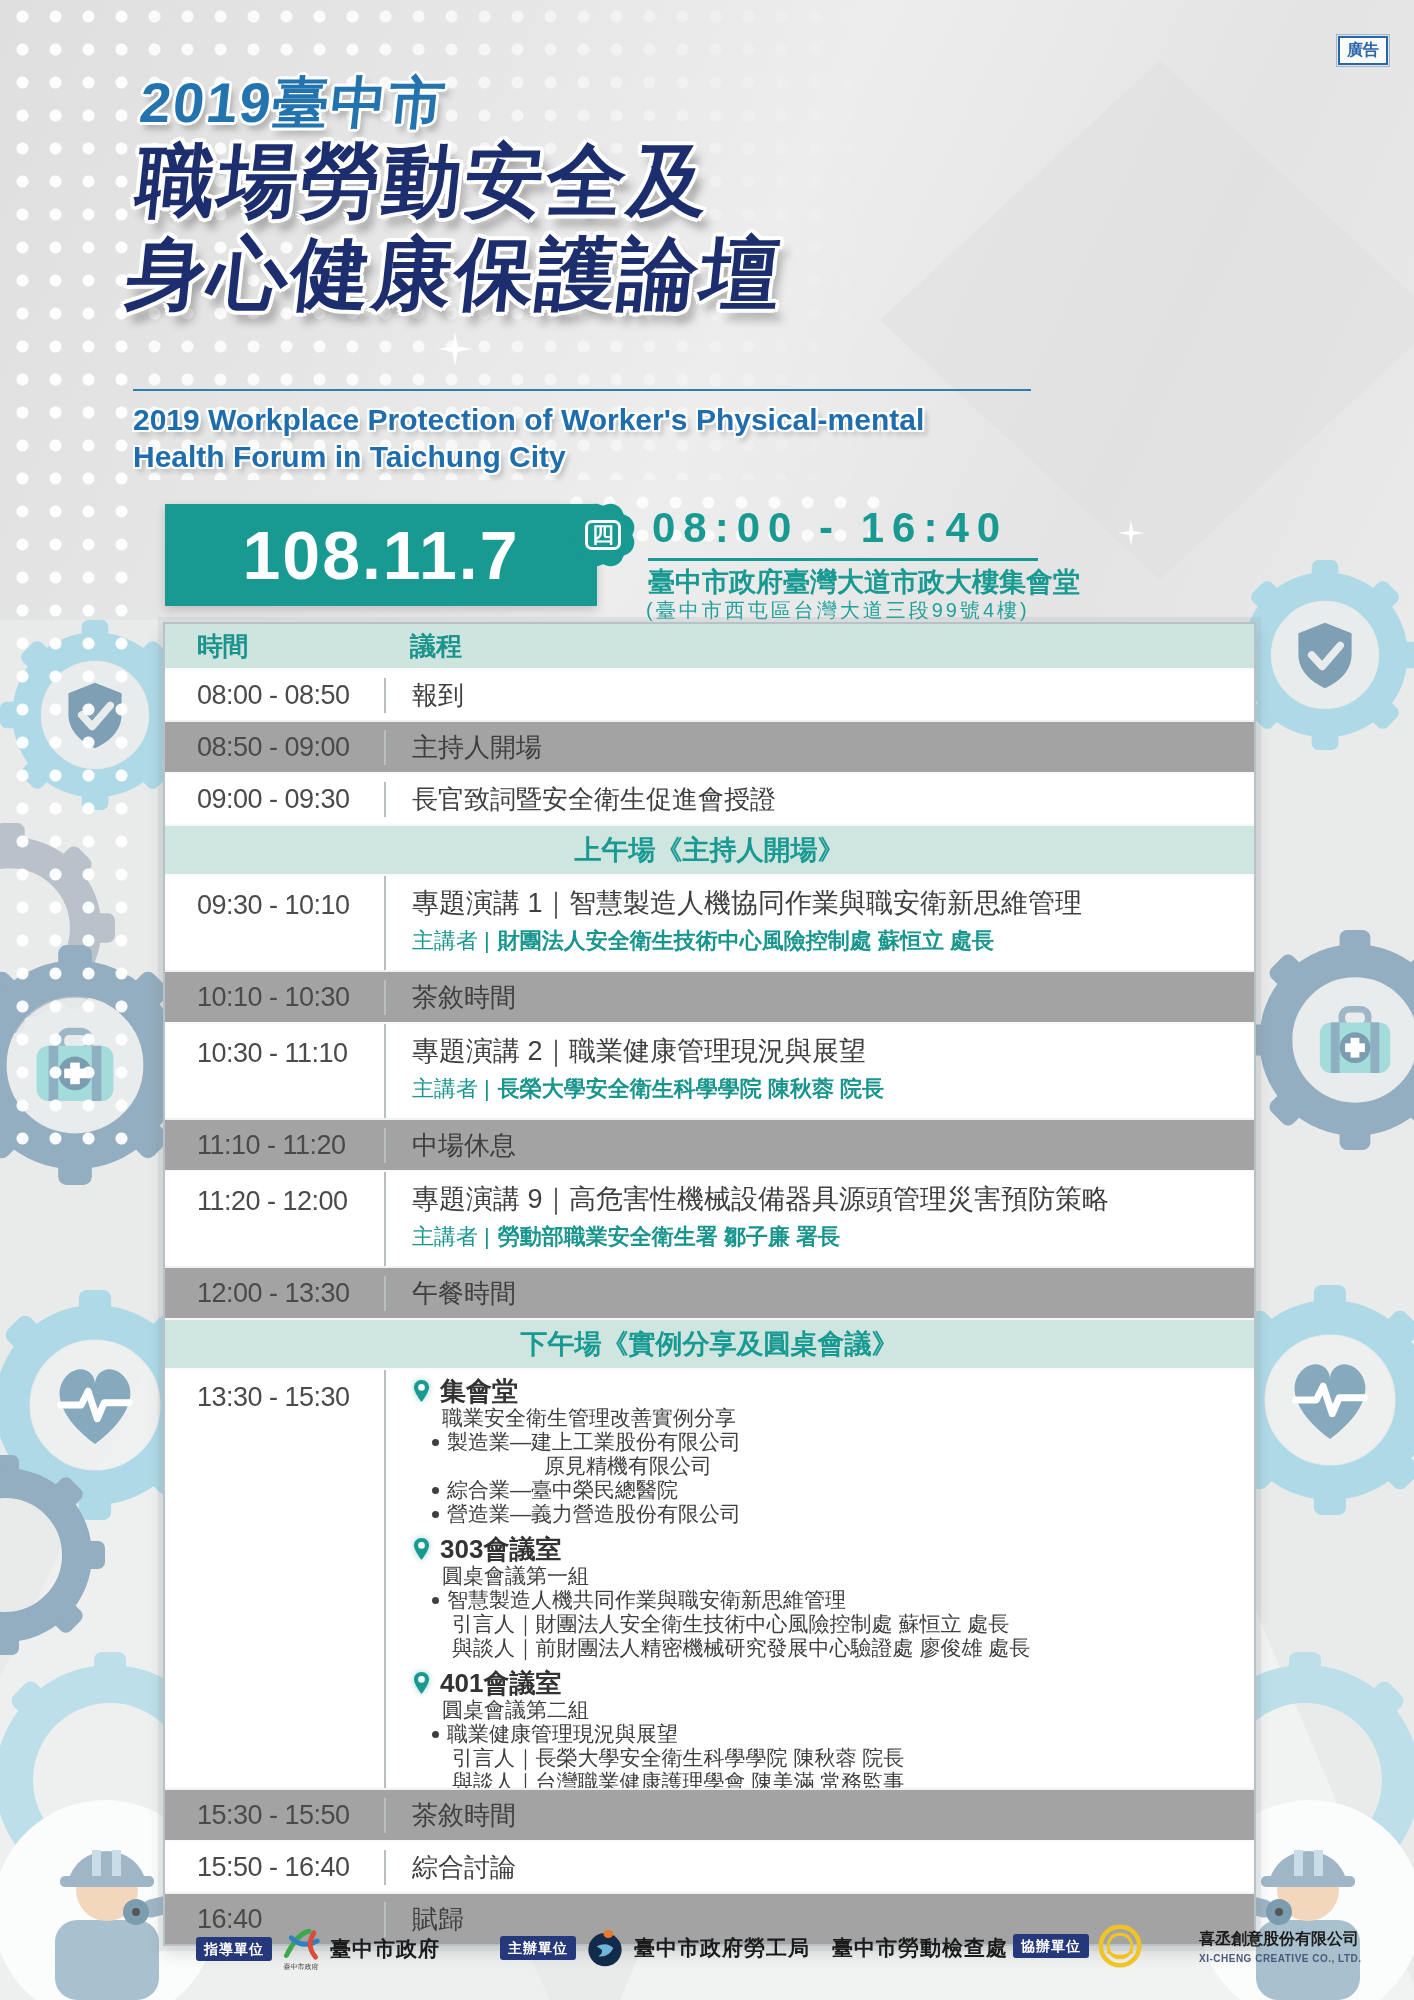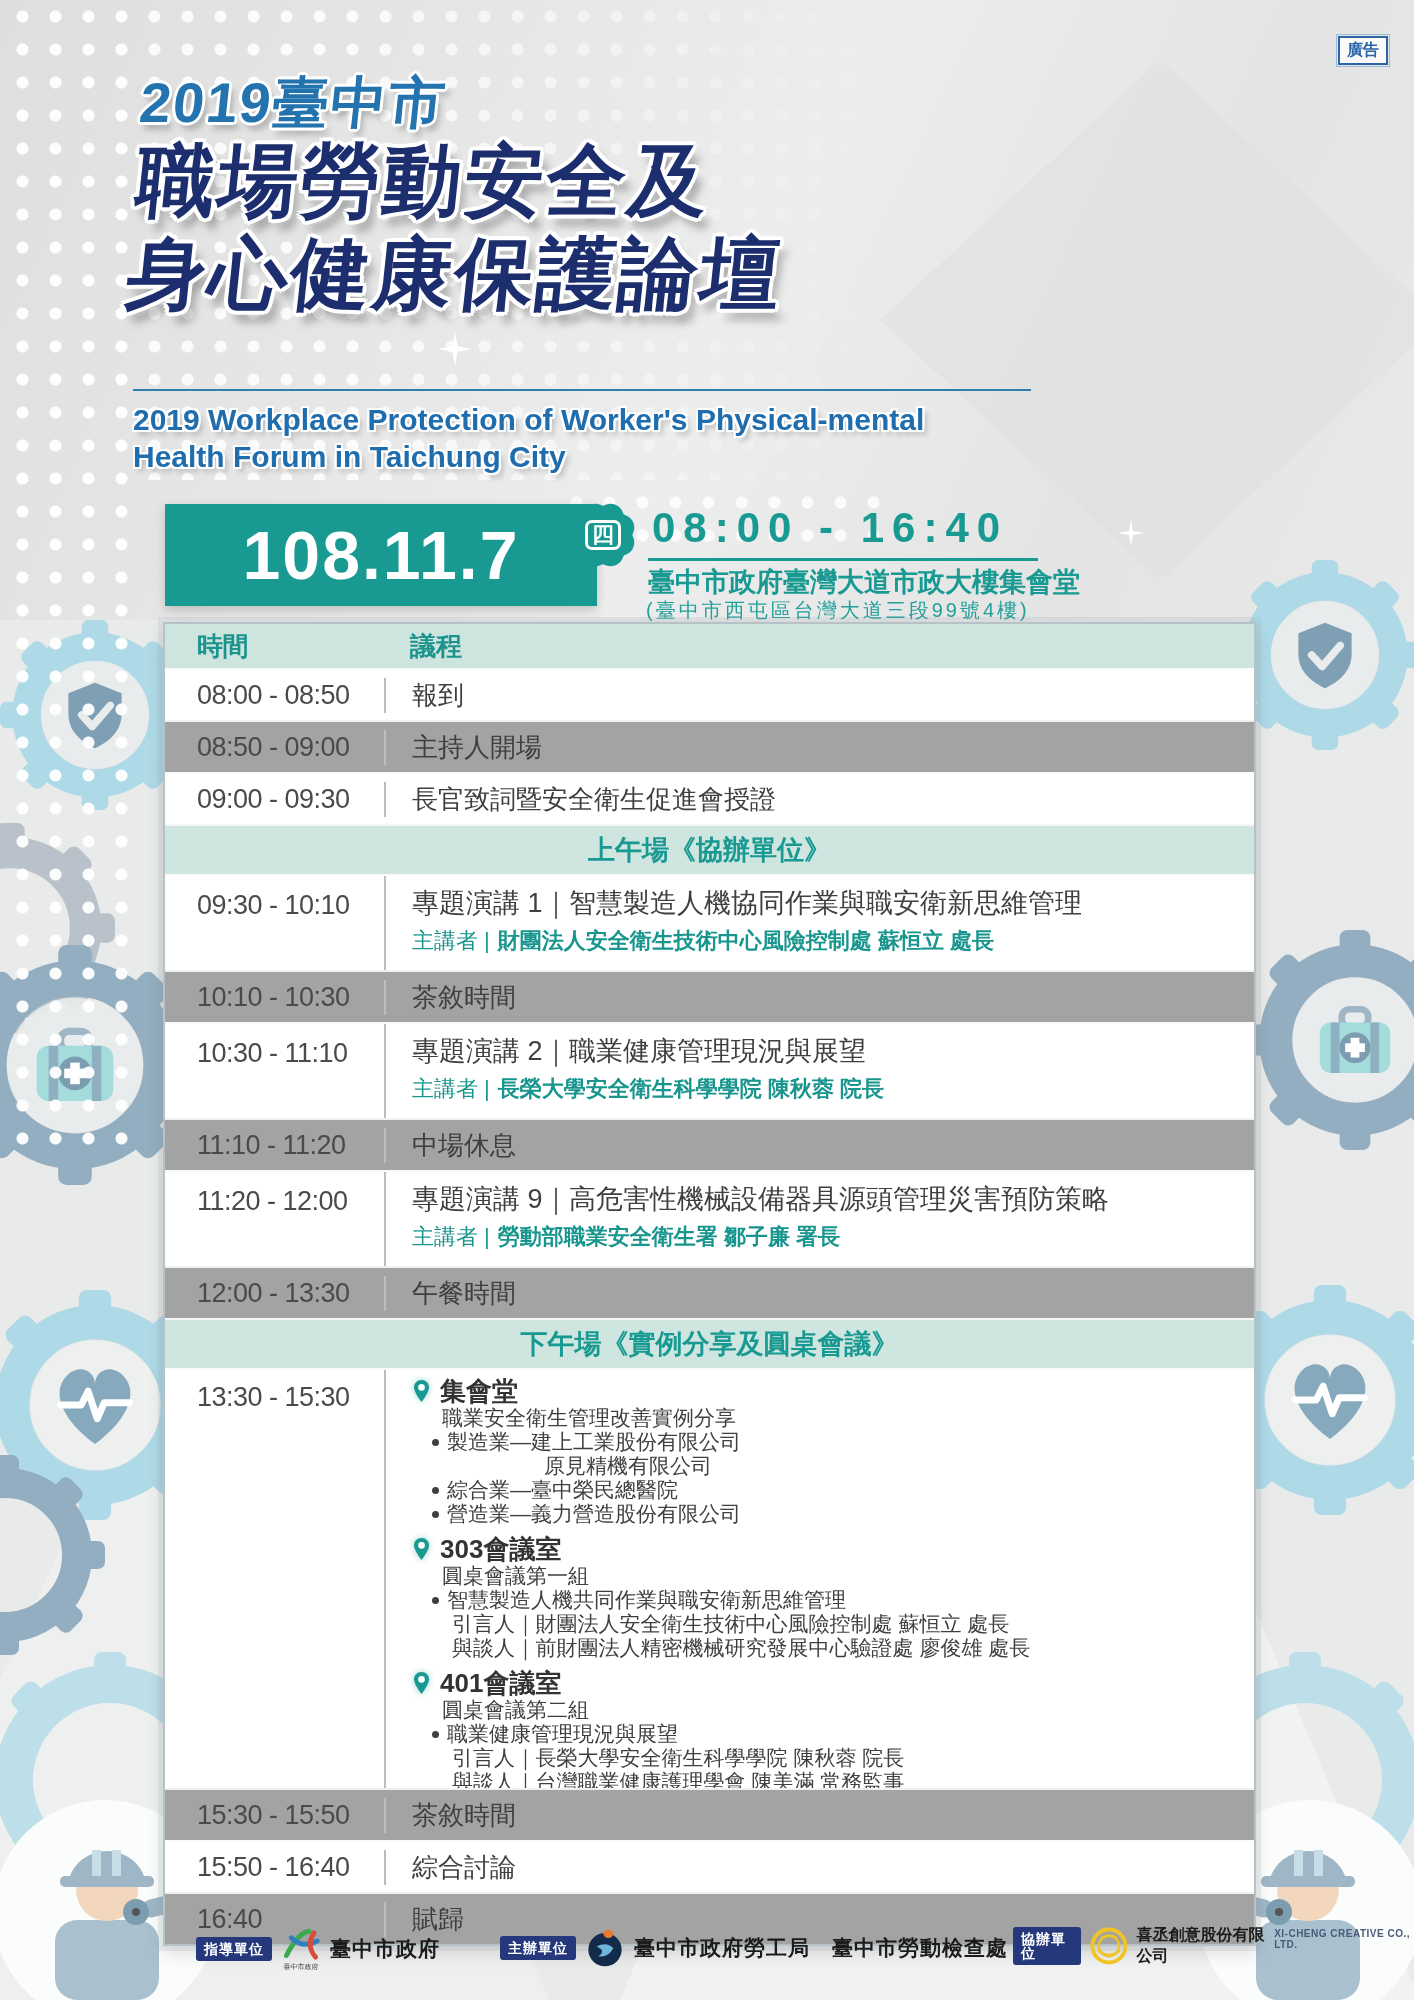--- a/index.html
+++ b/index.html
@@ -90,21 +90,21 @@
   .v-role{margin-left:40px;}
 
   
   .footer{position:absolute;left:0;top:1922px;width:1414px;height:66px;z-index:2;}
   .fgroup{position:absolute;display:flex;align-items:center;gap:9px;}
   .fg1{left:196px;top:6px;} .fg2{left:500px;top:6px;} .fg3{left:978px;top:2px;padding-left:35px;}
   .fbadge{background:#25387b;color:#fff;font-size:14px;font-weight:bold;letter-spacing:1px;padding:5px 8px;border-radius:3px;line-height:1;}
   .forg{font-family:"Liberation Serif","DejaVu Serif",serif;font-size:21px;font-weight:bold;color:#1b1b1b;letter-spacing:1px;}
   .logo-wrap{display:flex;flex-direction:column;align-items:center;line-height:1;}
   .logo-caption{font-size:7px;color:#333;margin-top:1px;letter-spacing:0;}
-  .fg3 .org-stack{display:flex;justify-content:space-between;}
+  .fg3 .org-stack{display:flex;flex-direction:column;justify-content:space-between;margin-left:48px;}
   .fg3 .forg{font-size:16px;letter-spacing:0;}
   .forg-en{font-family:"Liberation Sans",sans-serif;font-size:10px;color:#4a5a7a;letter-spacing:.5px;margin-top:3px;font-weight:bold;}
 </style>
 </head>
 <body>
 
 <div class="page">
 
   <div class="decor">
     <div class="diag1"></div>
@@ -355,21 +355,21 @@
     <div class="trow r-simple gray">
       <div class="time-cell">08:50 - 09:00</div>
       <div class="agenda-cell">主持人開場</div>
     </div>
     <div class="trow r-simple white">
       <div class="time-cell">09:00 - 09:30</div>
       <div class="agenda-cell">長官致詞暨安全衛生促進會授證</div>
     </div>
 
     <div class="trow r-section">
-      <div class="section-label">上午場《協辦單位》</div>
+      <div class="section-label">上午場《主持人開場》</div>
     </div>
 
     <div class="trow r-talk white">
       <div class="time-cell">09:30 - 10:10</div>
       <div class="agenda-cell">
         <div class="talk-title">專題演講 1｜智慧製造人機協同作業與職安衛新思維管理</div>
         <div class="speaker-line"><span class="lbl">主講者 |</span><span class="spk">財團法人安全衛生技術中心風險控制處 蘇恒立 處長</span></div>
       </div>
     </div>
     <div class="trow r-simple gray">

